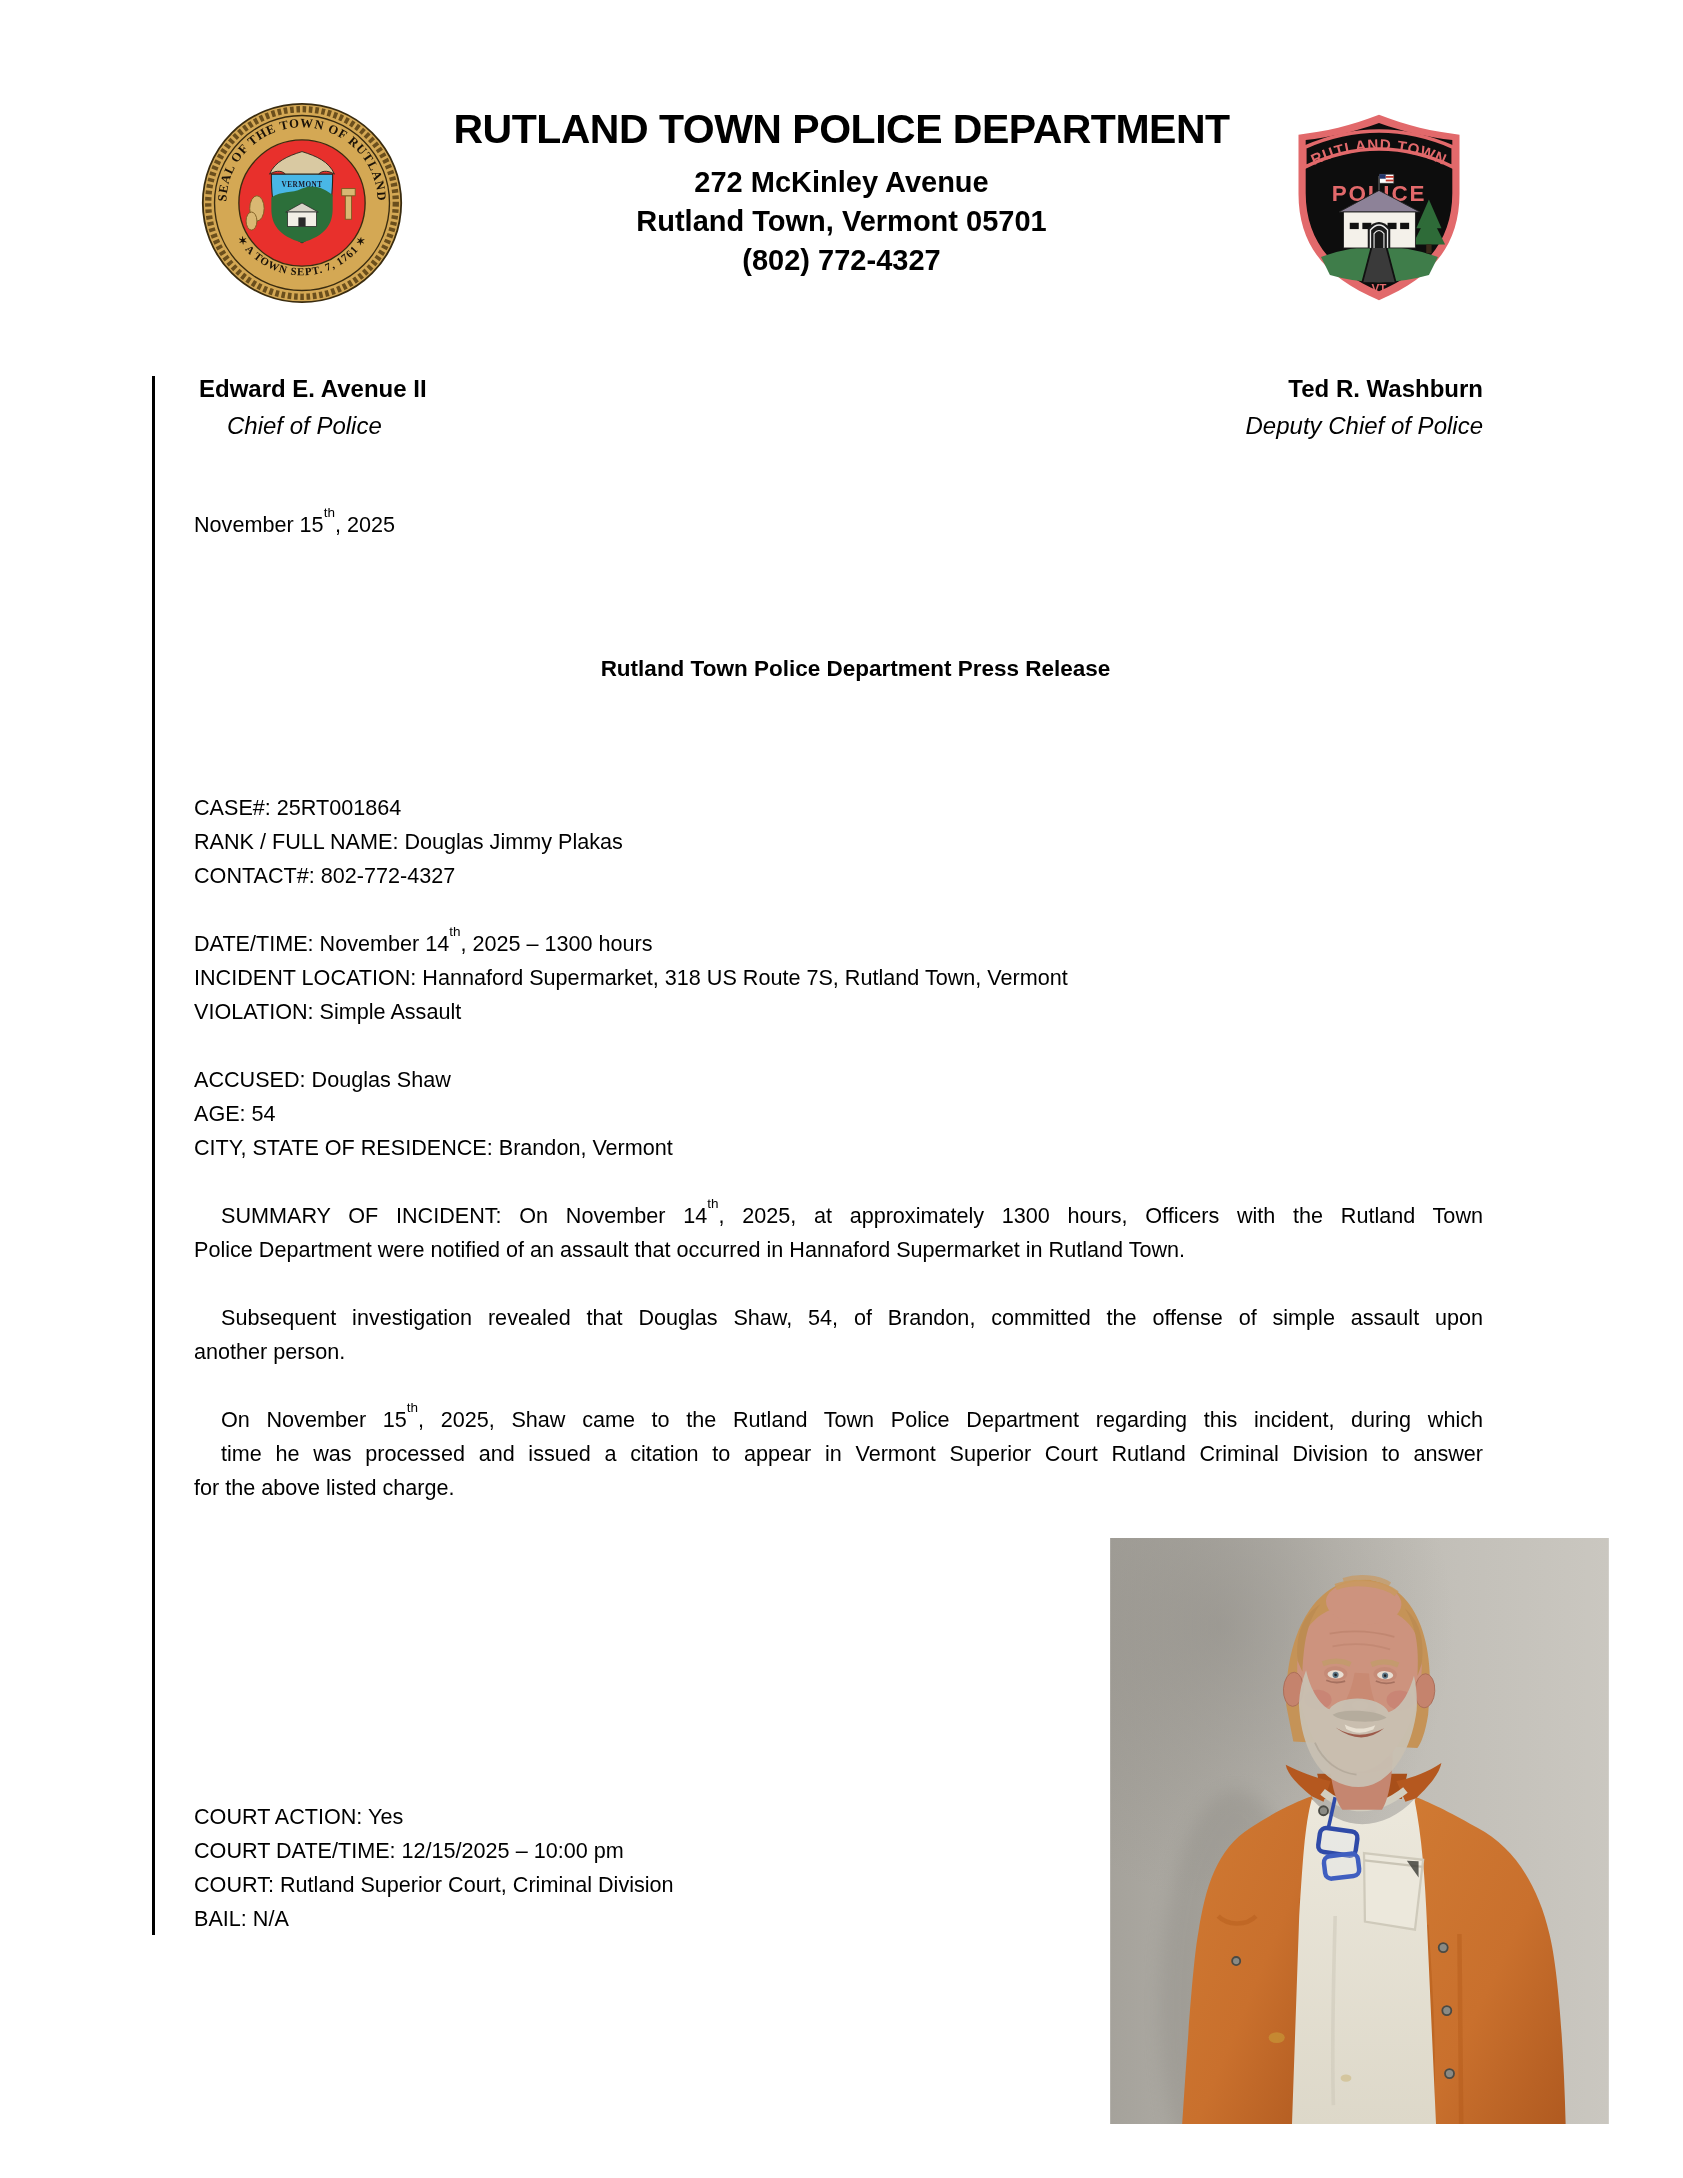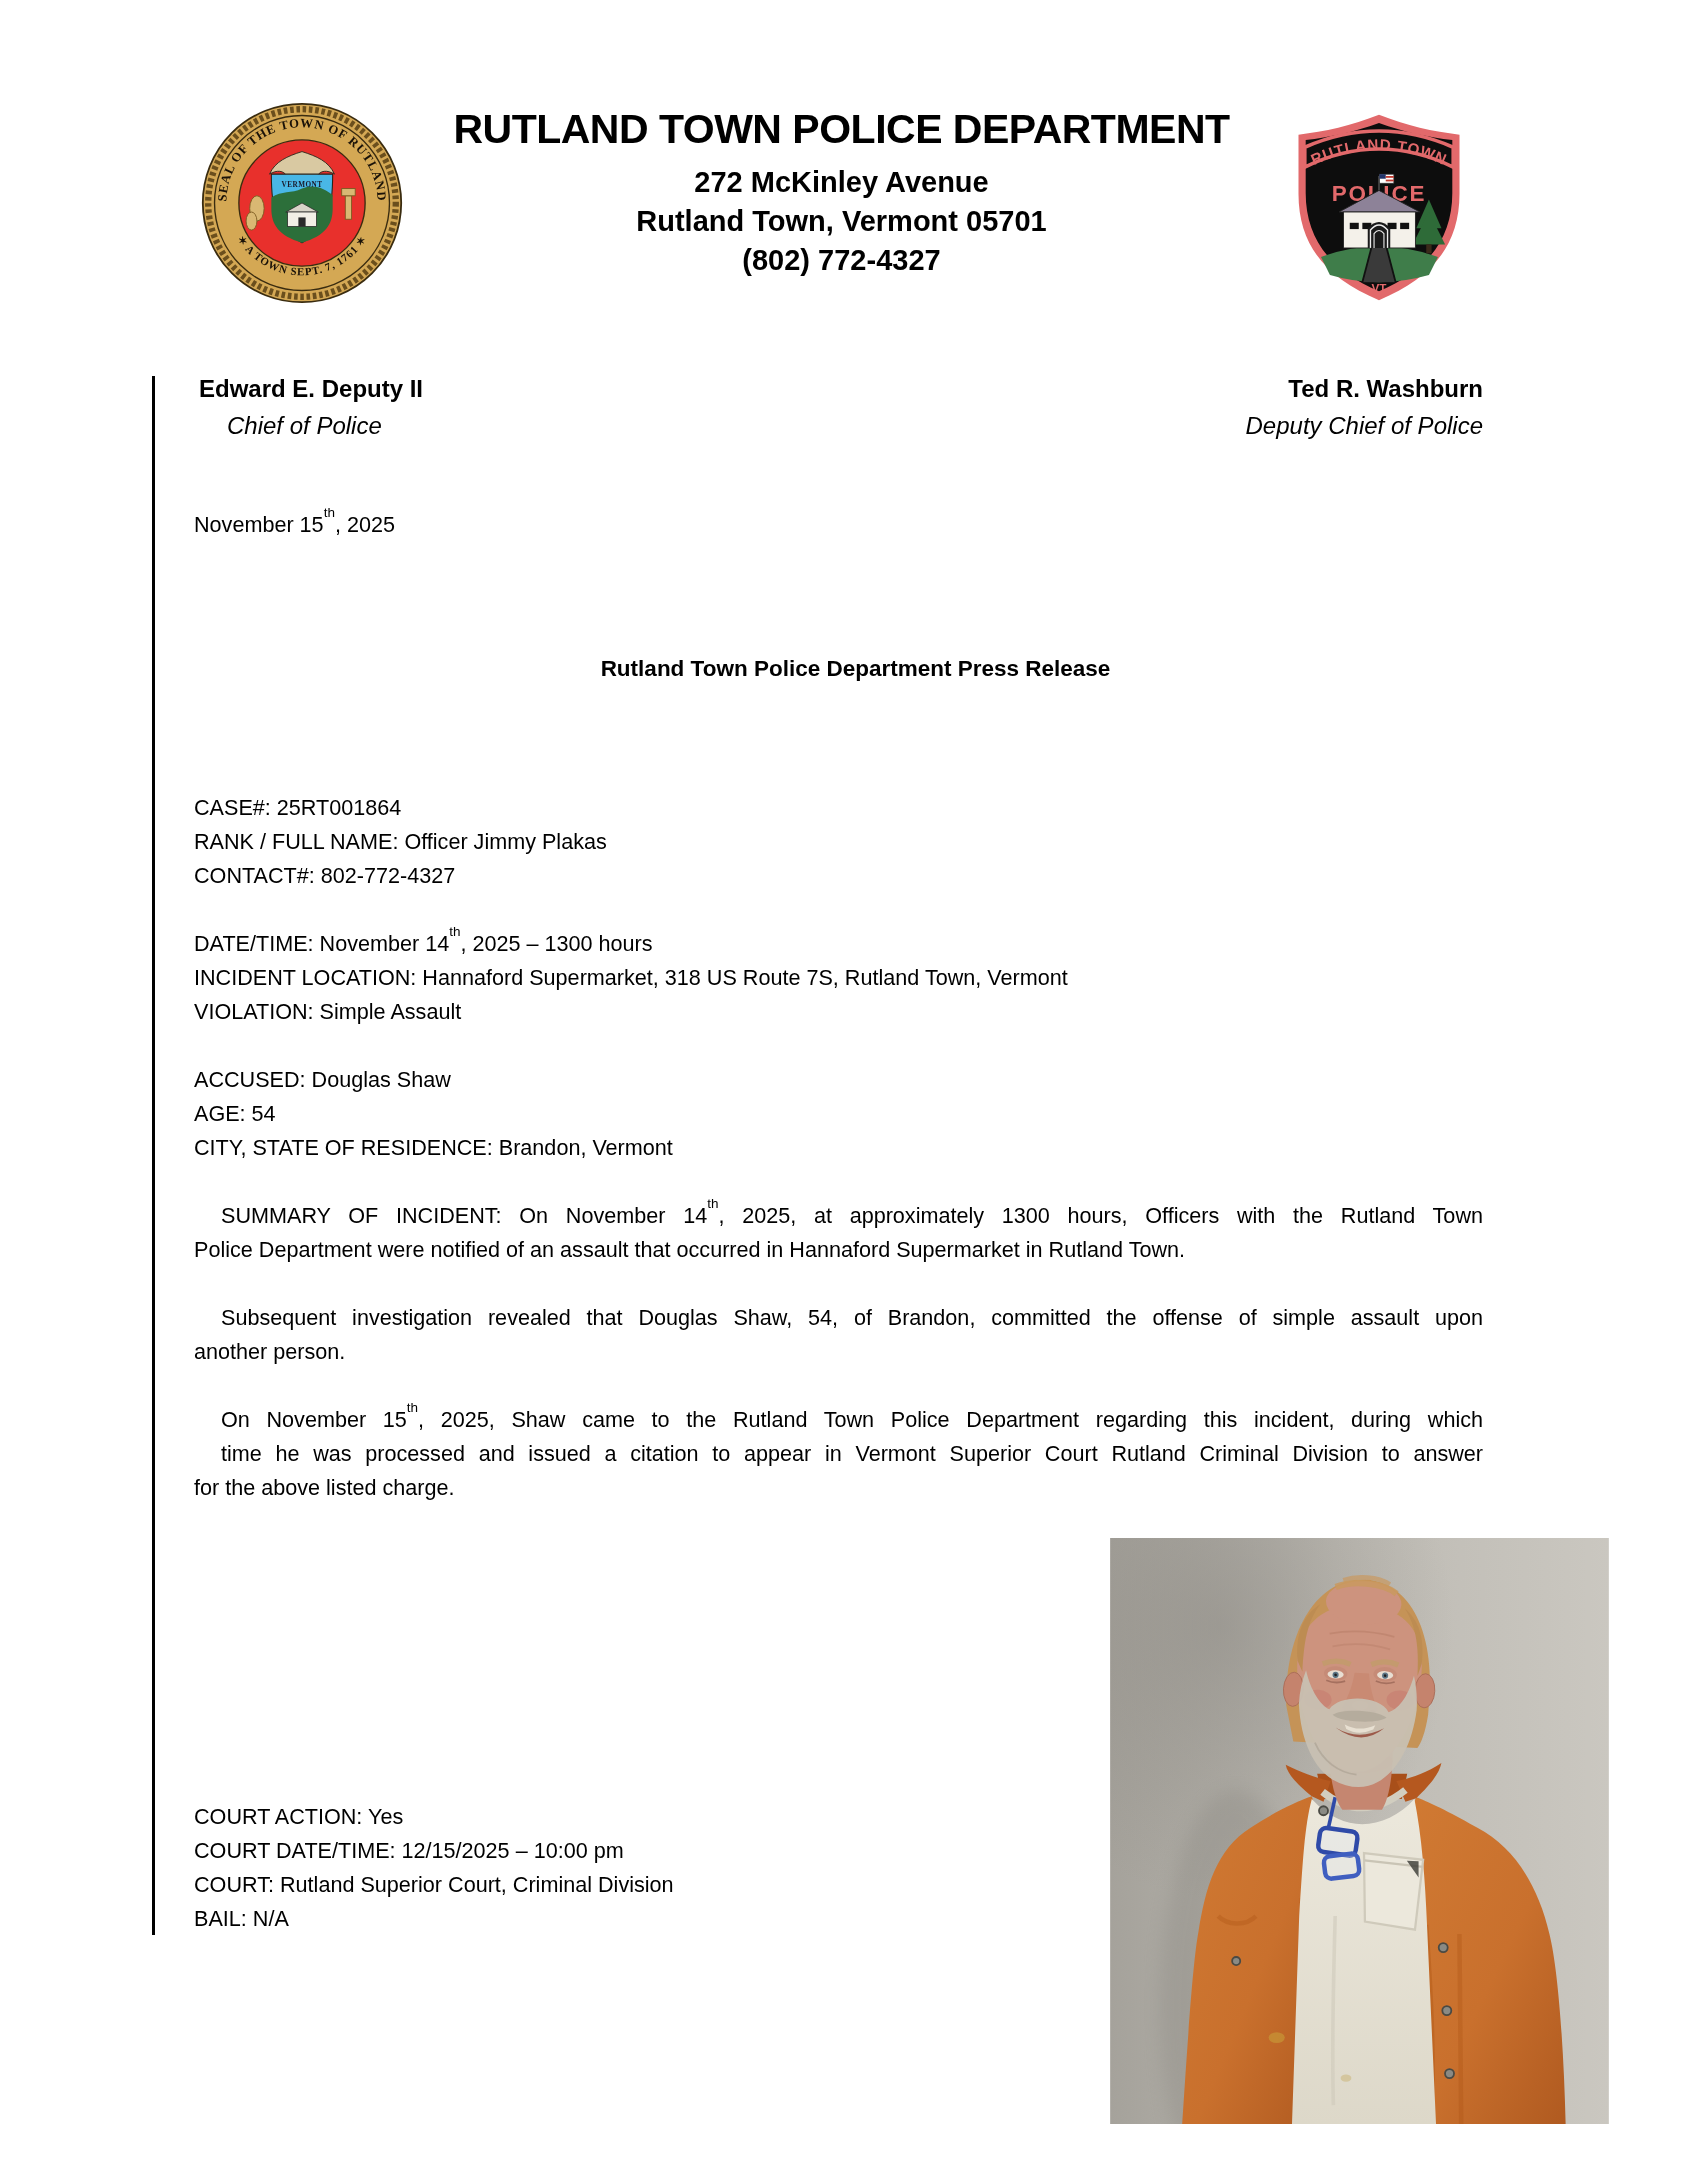--- a/index.html
+++ b/index.html
@@ -99,32 +99,32 @@
 
   <div class="abs dept-name">RUTLAND TOWN POLICE DEPARTMENT</div>
   <div class="abs addr">
     <div>272 McKinley Avenue</div>
     <div>Rutland Town, Vermont 05701</div>
     <div>(802) 772-4327</div>
   </div>
 
   <div class="abs vline"></div>
 
-  <div class="abs chief-name">Edward E. Deputy II</div>
+  <div class="abs chief-name">Edward E. Avenue II</div>
   <div class="abs chief-title">Chief of Police</div>
   <div class="abs deputy-name">Ted R. Washburn</div>
   <div class="abs deputy-title">Deputy Chief of Police</div>
 
   <div class="abs date-line"><span>November 15</span><sup>th</sup><span>, 2025</span></div>
 
   <div class="abs pr-title">Rutland Town Police Department Press Release</div>
 
   <div class="abs body-block">
     <div class="bl">CASE#: 25RT001864</div>
-    <div class="bl">RANK / FULL NAME: Officer Jimmy Plakas</div>
+    <div class="bl">RANK / FULL NAME: Douglas Jimmy Plakas</div>
     <div class="bl">CONTACT#: 802-772-4327</div>
     <div class="sp"></div>
     <div class="bl"><span>DATE/TIME: November 14</span><sup>th</sup><span>, 2025 – 1300 hours</span></div>
     <div class="bl">INCIDENT LOCATION: Hannaford Supermarket, 318 US Route 7S, Rutland Town, Vermont</div>
     <div class="bl">VIOLATION: Simple Assault</div>
     <div class="sp"></div>
     <div class="bl">ACCUSED: Douglas Shaw</div>
     <div class="bl">AGE: 54</div>
     <div class="bl">CITY, STATE OF RESIDENCE: Brandon, Vermont</div>
     <div class="sp"></div>

